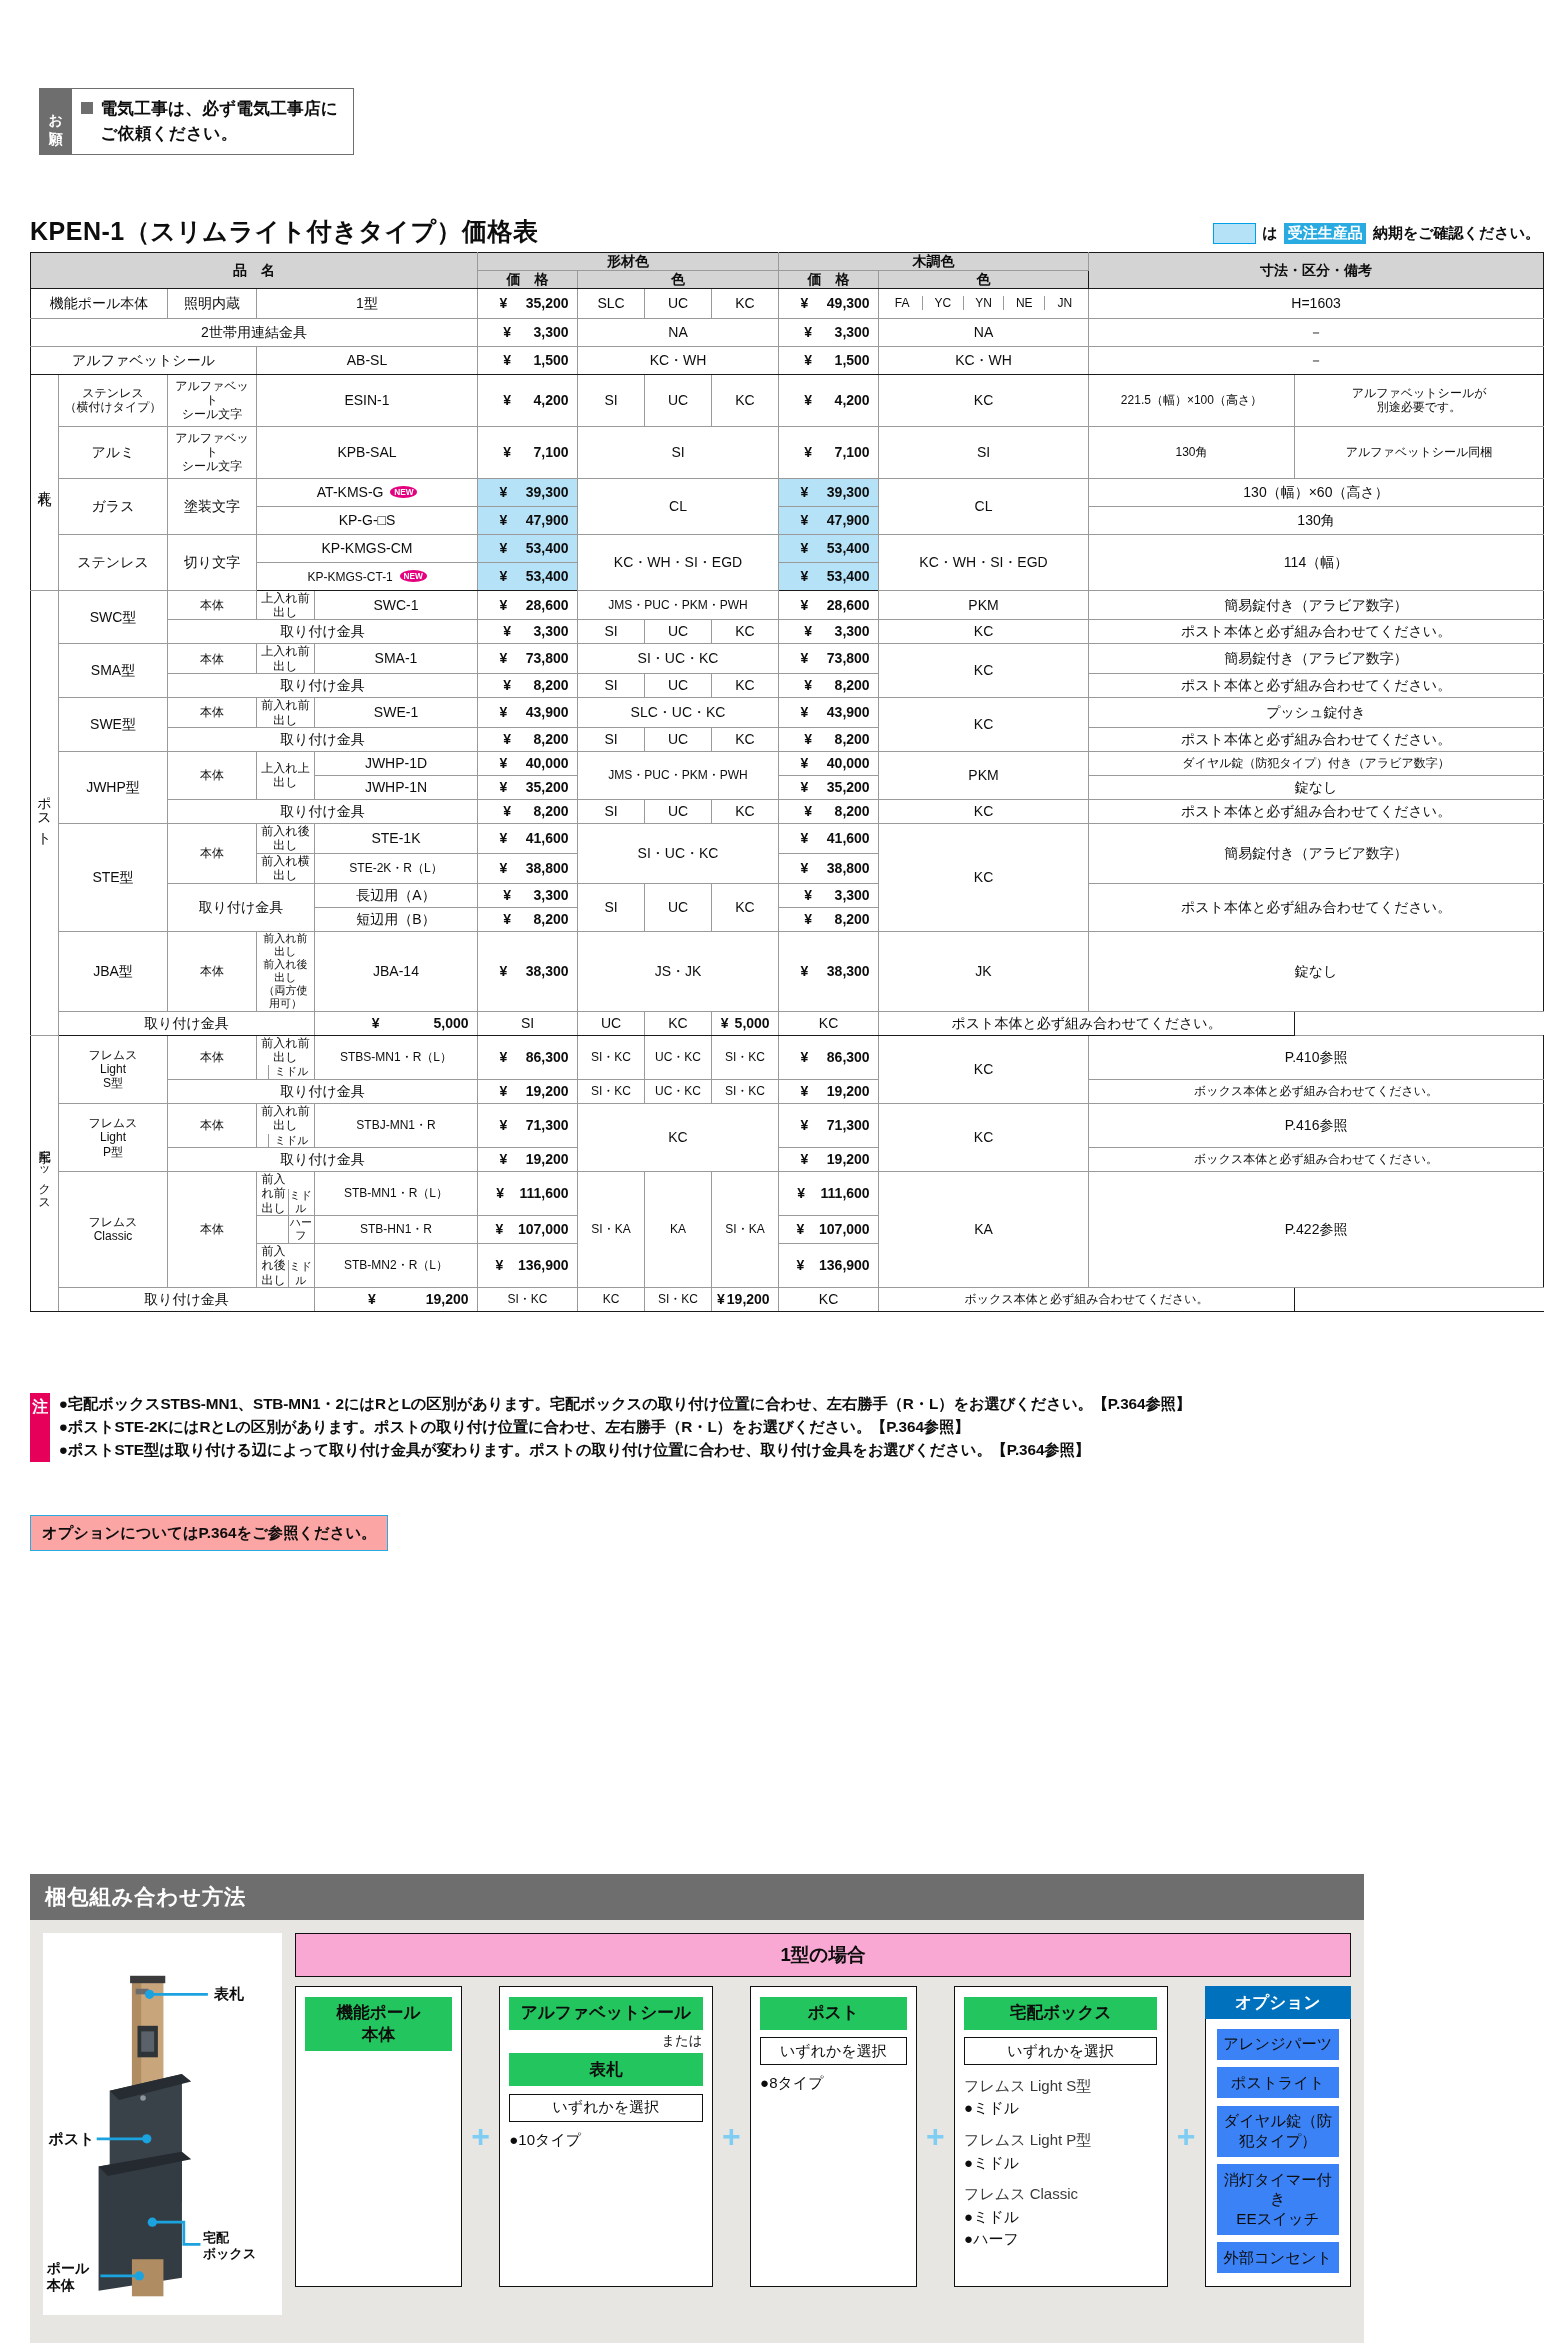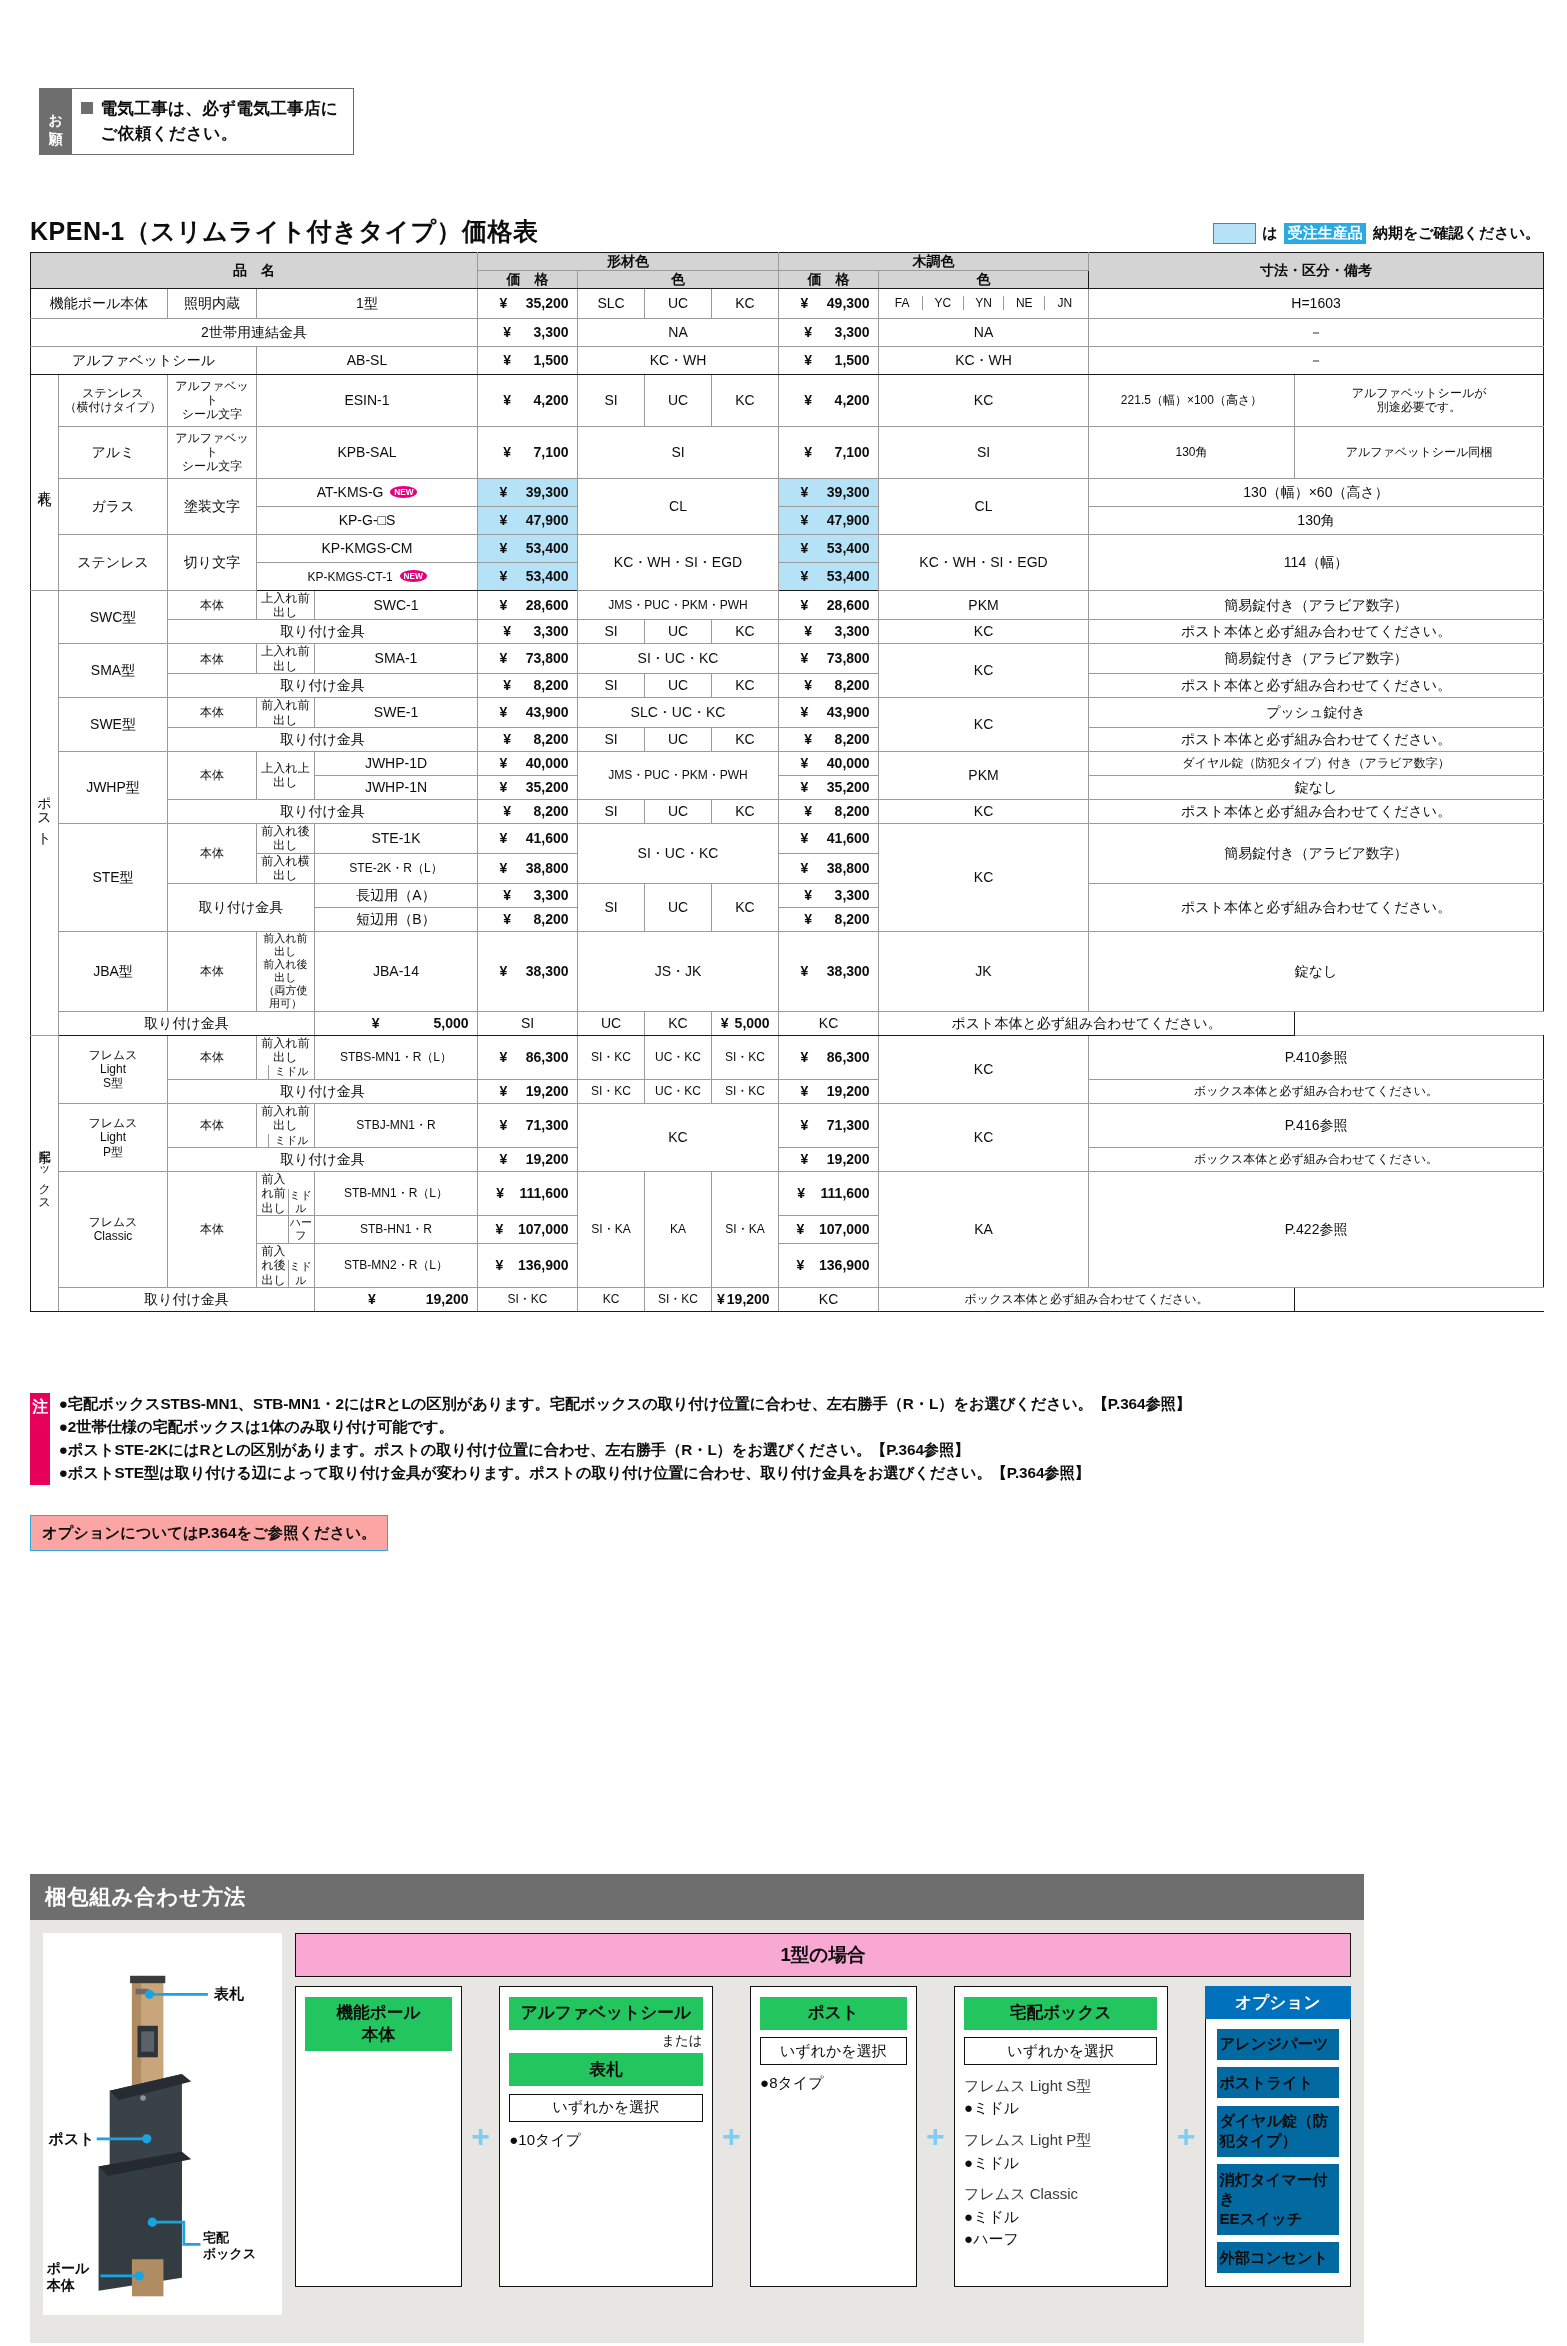--- a/index.html
+++ b/index.html
@@ -72,21 +72,21 @@
   .plus{width:37px;display:flex;align-items:center;justify-content:center;color:#7fcdf2;font-size:32px;font-weight:700;flex:none;}
   .col-title{background:#22c55e;text-align:center;font-size:16.7px;font-weight:600;padding:5.6px 1.9px;line-height:1.3;}
   .col-title.blue{background:#0071bc;color:#fff;}
   .sub-or{text-align:right;font-size:13.4px;padding:2.8px 0;}
   .choose{border:0.9px solid #111;background:#fff;text-align:center;font-size:15px;padding:3.7px 1.9px;margin:7.4px 0 5.6px;}
   .bullet{font-size:15px;line-height:1.55;}
   .grp{font-size:15px;line-height:1.5;margin-top:9.3px;}
   .grp .g-name{color:#3a3a3a;}
   .opt-box{background:#fff;border:0.9px solid #111;border-top:none;flex:1;padding:9.3px 11px 13px;
     display:flex;flex-direction:column;gap:7.4px;}
-  .opt-item{background:#0369a1;text-align:left;font-size:15.3px;font-weight:700;padding:5.6px 2.8px;line-height:1.3;}
+  .opt-item{background:#3b82f6;text-align:center;font-size:15.3px;font-weight:400;padding:5.6px 2.8px;line-height:1.3;}
 </style>
 </head>
 <body>
 
 <div class="page">
 
   <div class="onegai">
     <div class="onegai-tab">
       <span>お願い</span>
     </div>
@@ -489,21 +489,20 @@
       </tr>
     </tbody>
   </table>
 
   <div class="notes">
     <div class="notes-tab">
       <span>注</span>
     </div>
     <div class="notes-list">
       <div>●宅配ボックスSTBS-MN1、STB-MN1・2にはRとLの区別があります。宅配ボックスの取り付け位置に合わせ、左右勝手（R・L）をお選びください。【P.364参照】</div>
-      <div>●2世帯仕様の宅配ボックスは1体のみ取り付け可能です。</div>
       <div>●ポストSTE-2KにはRとLの区別があります。ポストの取り付け位置に合わせ、左右勝手（R・L）をお選びください。【P.364参照】</div>
       <div>●ポストSTE型は取り付ける辺によって取り付け金具が変わります。ポストの取り付け位置に合わせ、取り付け金具をお選びください。【P.364参照】</div>
     </div>
   </div>
 
   <div class="option-note">オプションについてはP.364をご参照ください。</div>
 
   <div class="pack">
     <div class="pack-head">梱包組み合わせ方法</div>
     <div class="pack-body">

